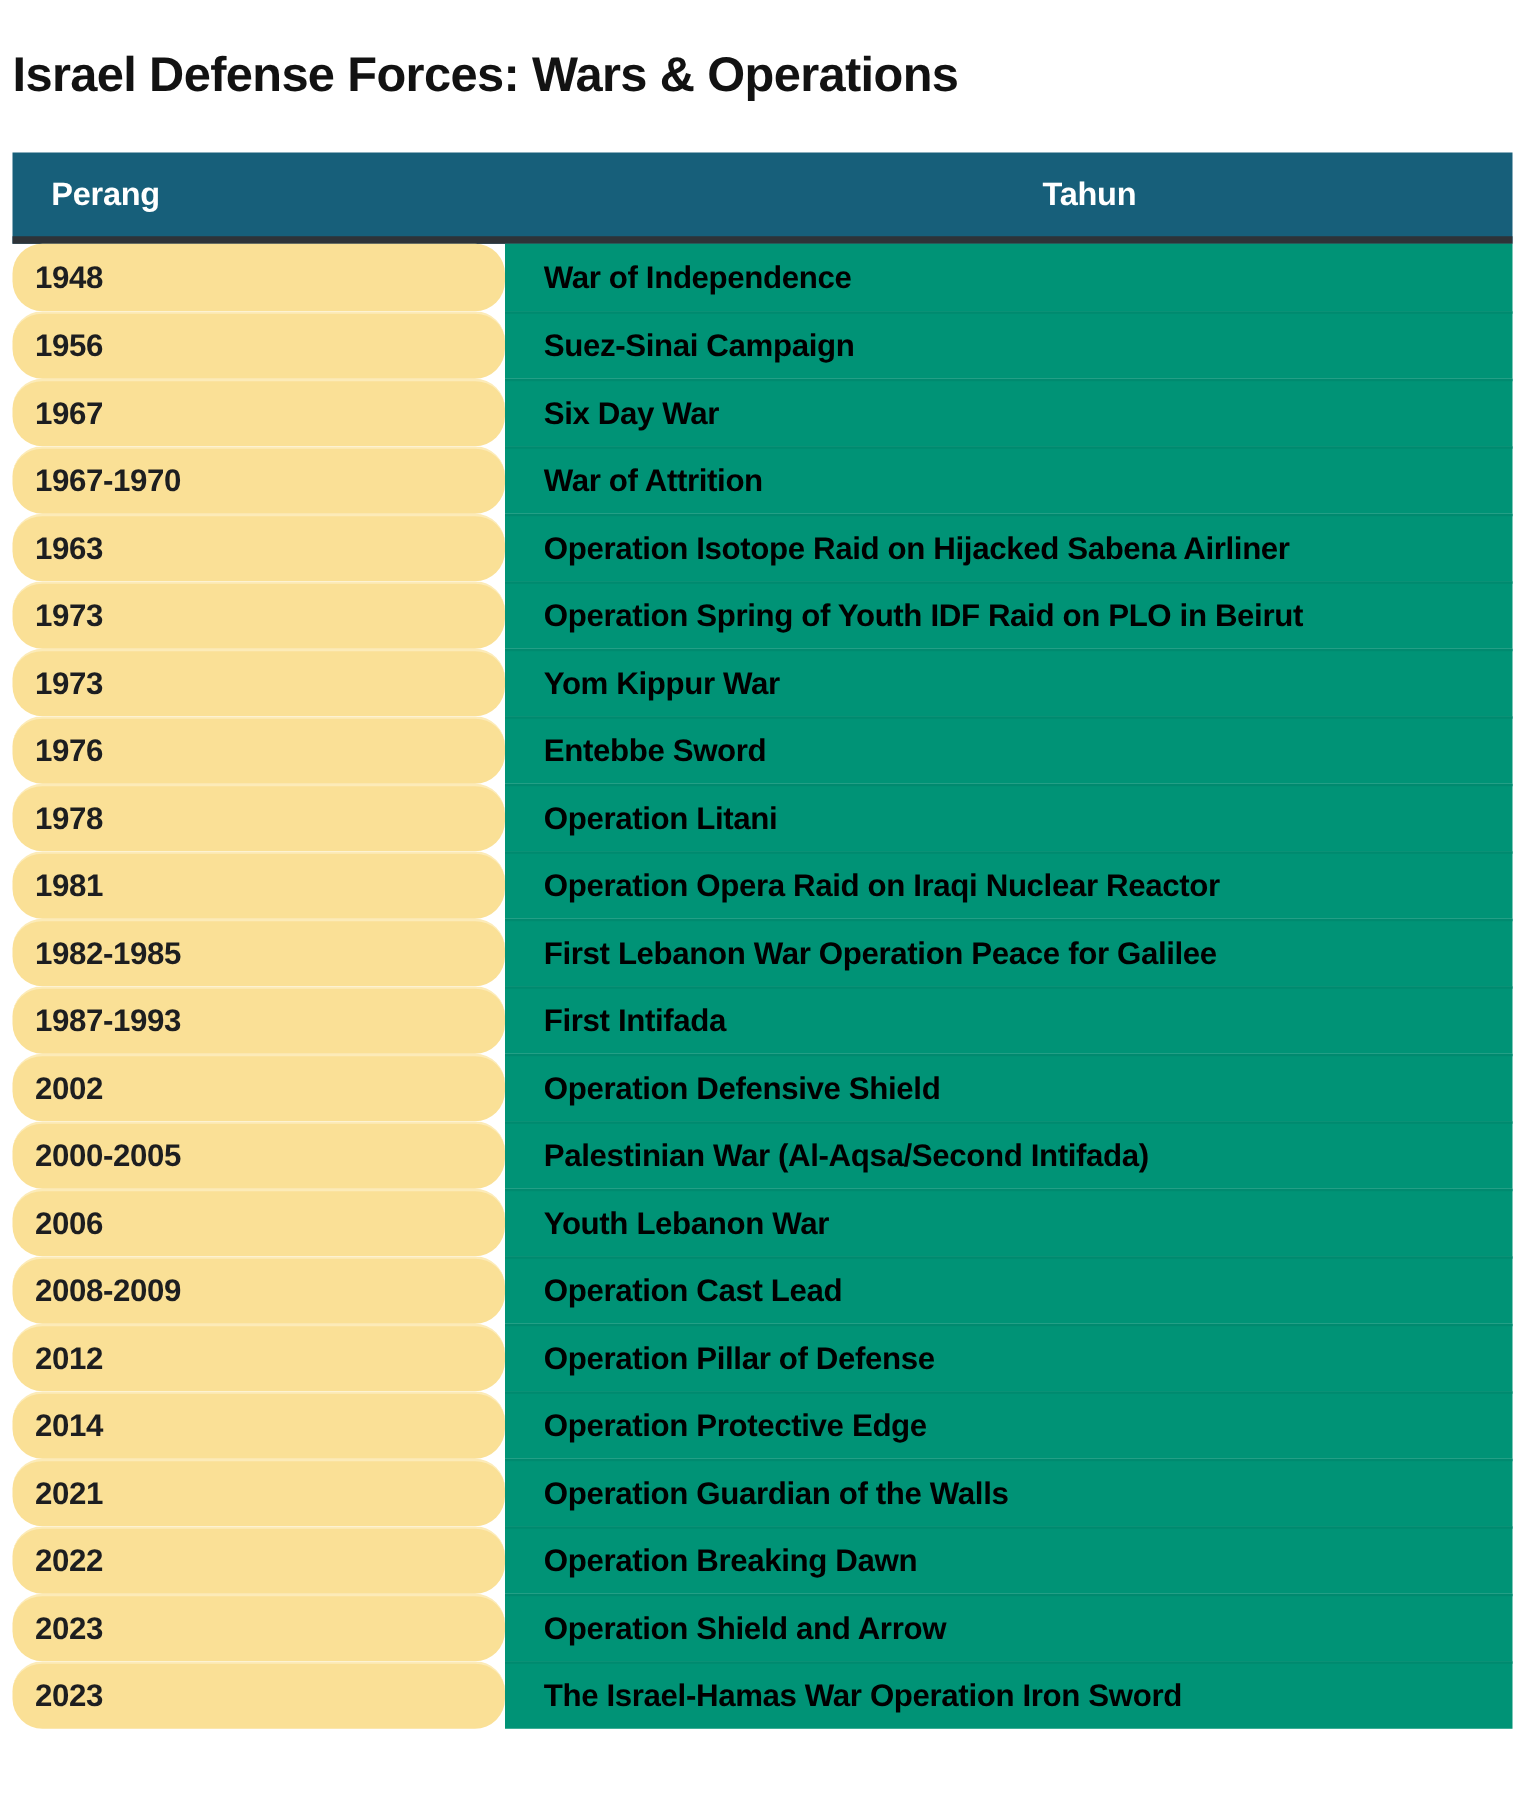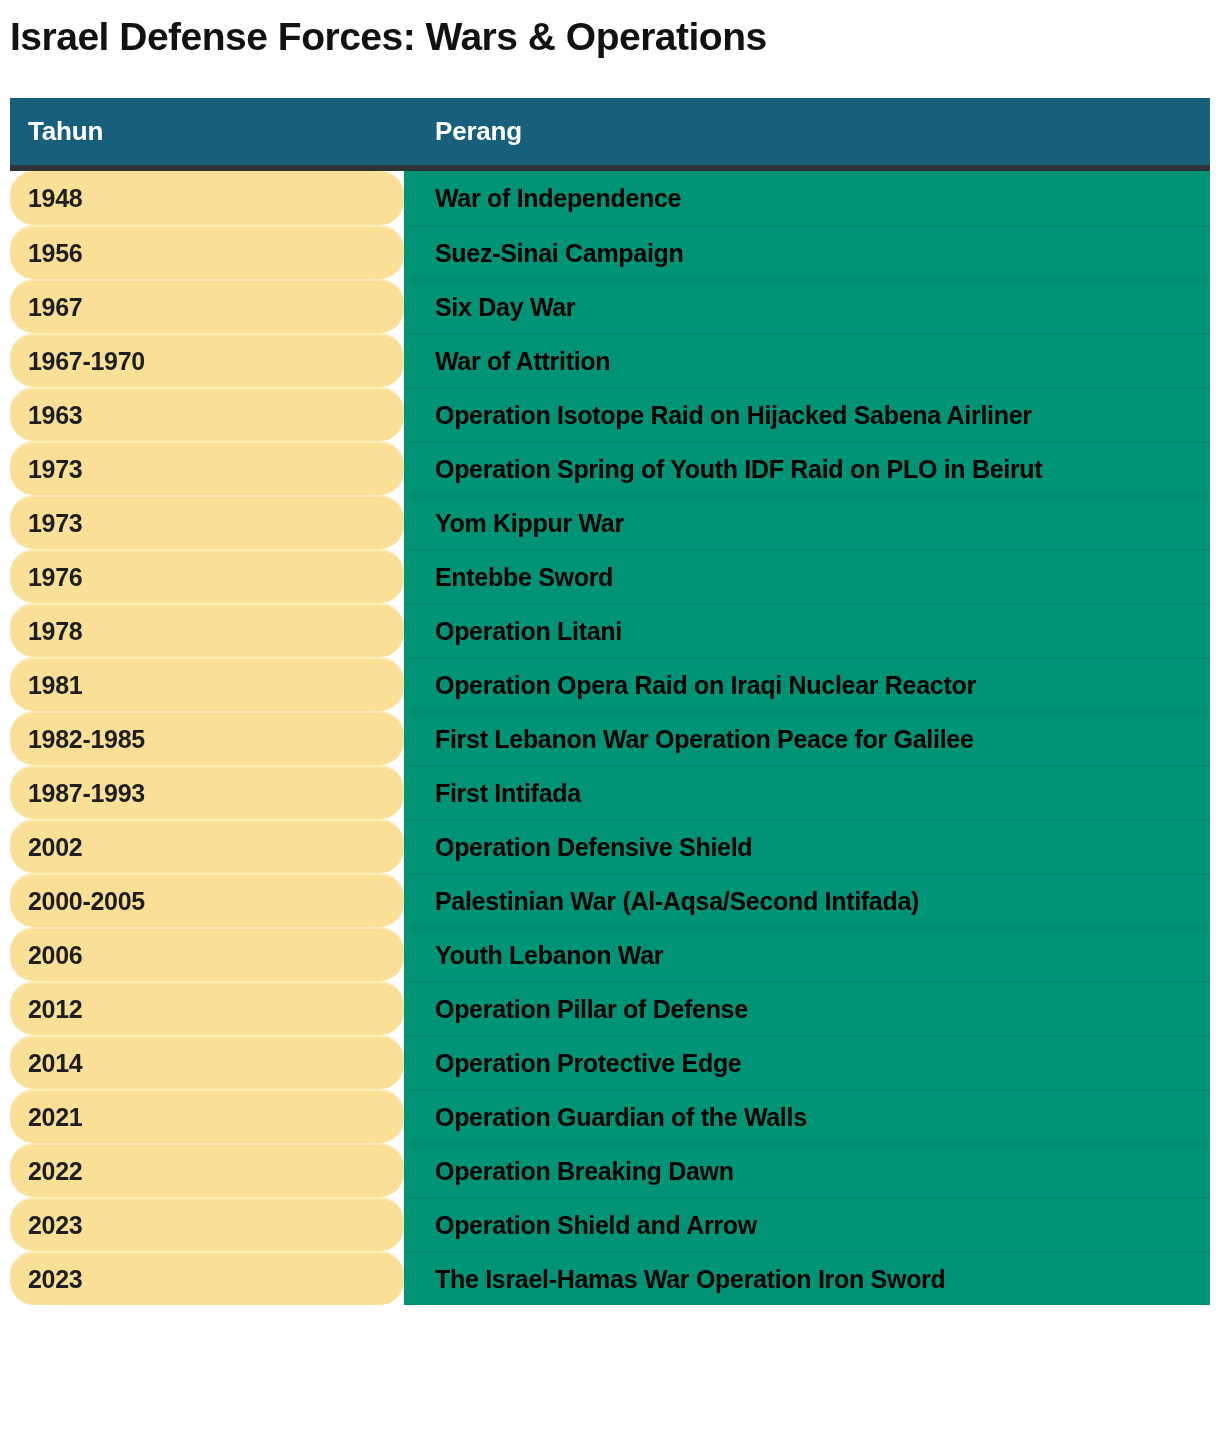--- a/index.html
+++ b/index.html
@@ -8,20 +8,21 @@
     background: #ffffff;
     width: 1220px;
     height: 1434px;
     overflow: hidden;
     font-family: "Liberation Sans", "DejaVu Sans", sans-serif;
   }
   .page {
     padding: 14px 10px 0 10px;
     box-sizing: border-box;
     width: 1000px;
+    margin-top: 24px;
   }
   .title {
     margin: 0;
     font-size: 39px;
     line-height: 46px;
     font-weight: bold;
     letter-spacing: -0.5px;
     color: #121212;
   }
   .table {
@@ -81,22 +82,22 @@
   }
 </style>
 </head>
 <body>
 
 <div class="page">
   <h1 class="title">Israel Defense Forces: Wars &amp; Operations</h1>
 
   <div class="table">
     <div class="thead">
+      <div class="th war-col">Perang</div>
       <div class="th year-col">Tahun</div>
-      <div class="th war-col">Perang</div>
     </div>
     <div class="tbody" id="tbody">
         <div class="row">
           <div class="cell year-cell">1948</div>
           <div class="cell war-cell">War of Independence</div>
         </div>
         <div class="row">
           <div class="cell year-cell">1956</div>
           <div class="cell war-cell">Suez-Sinai Campaign</div>
         </div>
@@ -146,20 +147,24 @@
         </div>
         <div class="row">
           <div class="cell year-cell">2000-2005</div>
           <div class="cell war-cell">Palestinian War (Al-Aqsa/Second Intifada)</div>
         </div>
         <div class="row">
           <div class="cell year-cell">2006</div>
           <div class="cell war-cell">Youth Lebanon War</div>
         </div>
         <div class="row">
+          <div class="cell year-cell">2008-2009</div>
+          <div class="cell war-cell">Operation Cast Lead</div>
+        </div>
+        <div class="row">
           <div class="cell year-cell">2012</div>
           <div class="cell war-cell">Operation Pillar of Defense</div>
         </div>
         <div class="row">
           <div class="cell year-cell">2014</div>
           <div class="cell war-cell">Operation Protective Edge</div>
         </div>
         <div class="row">
           <div class="cell year-cell">2021</div>
           <div class="cell war-cell">Operation Guardian of the Walls</div>

